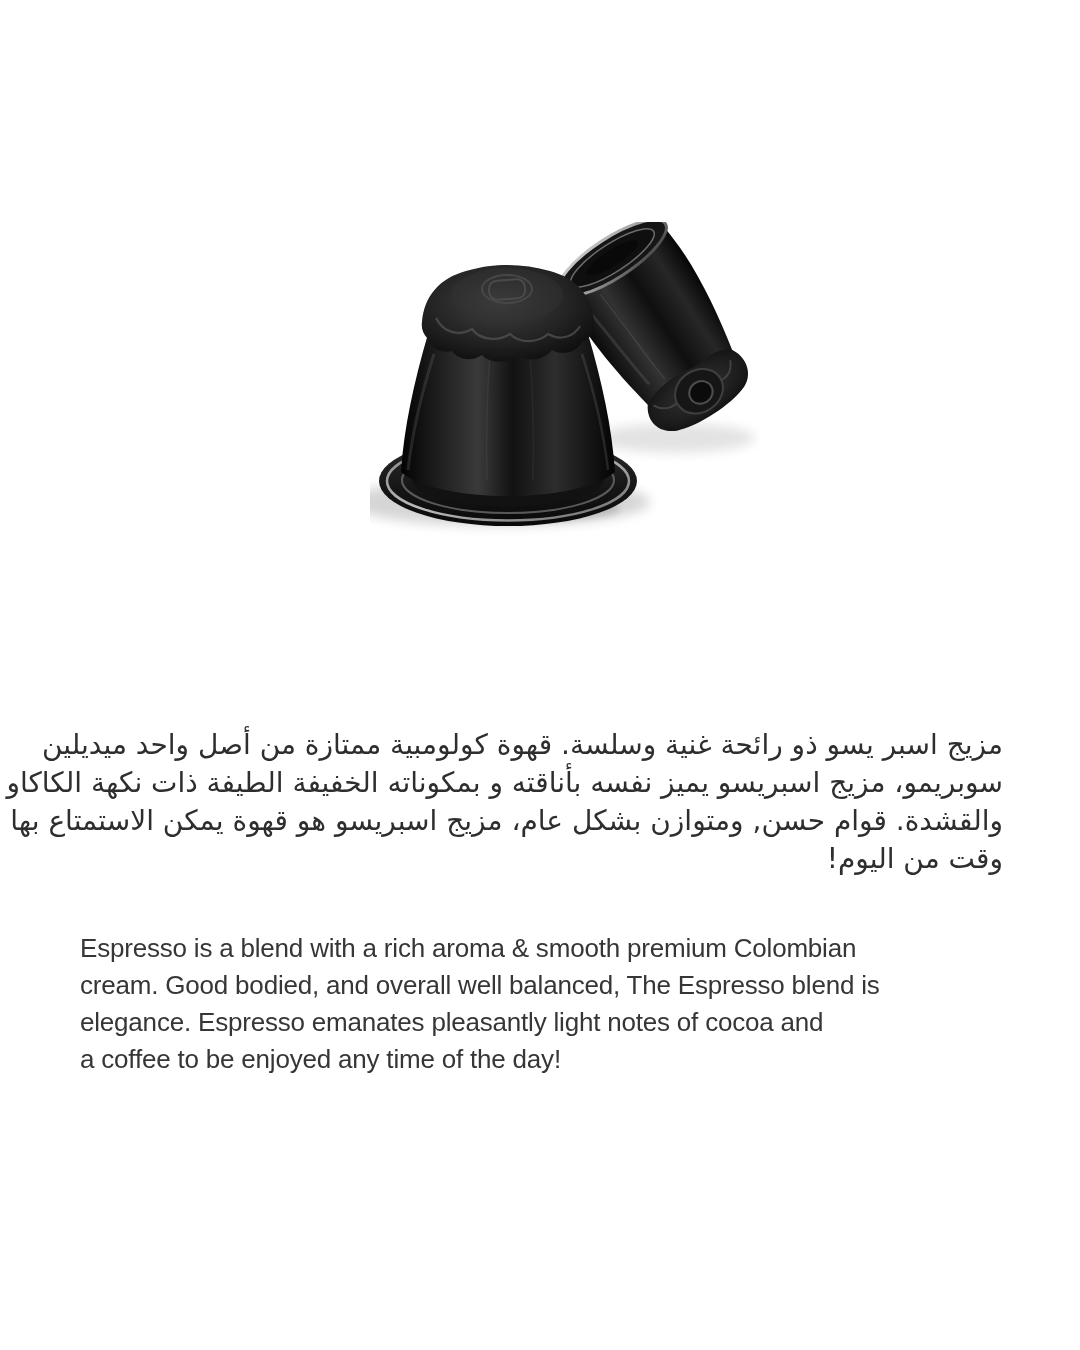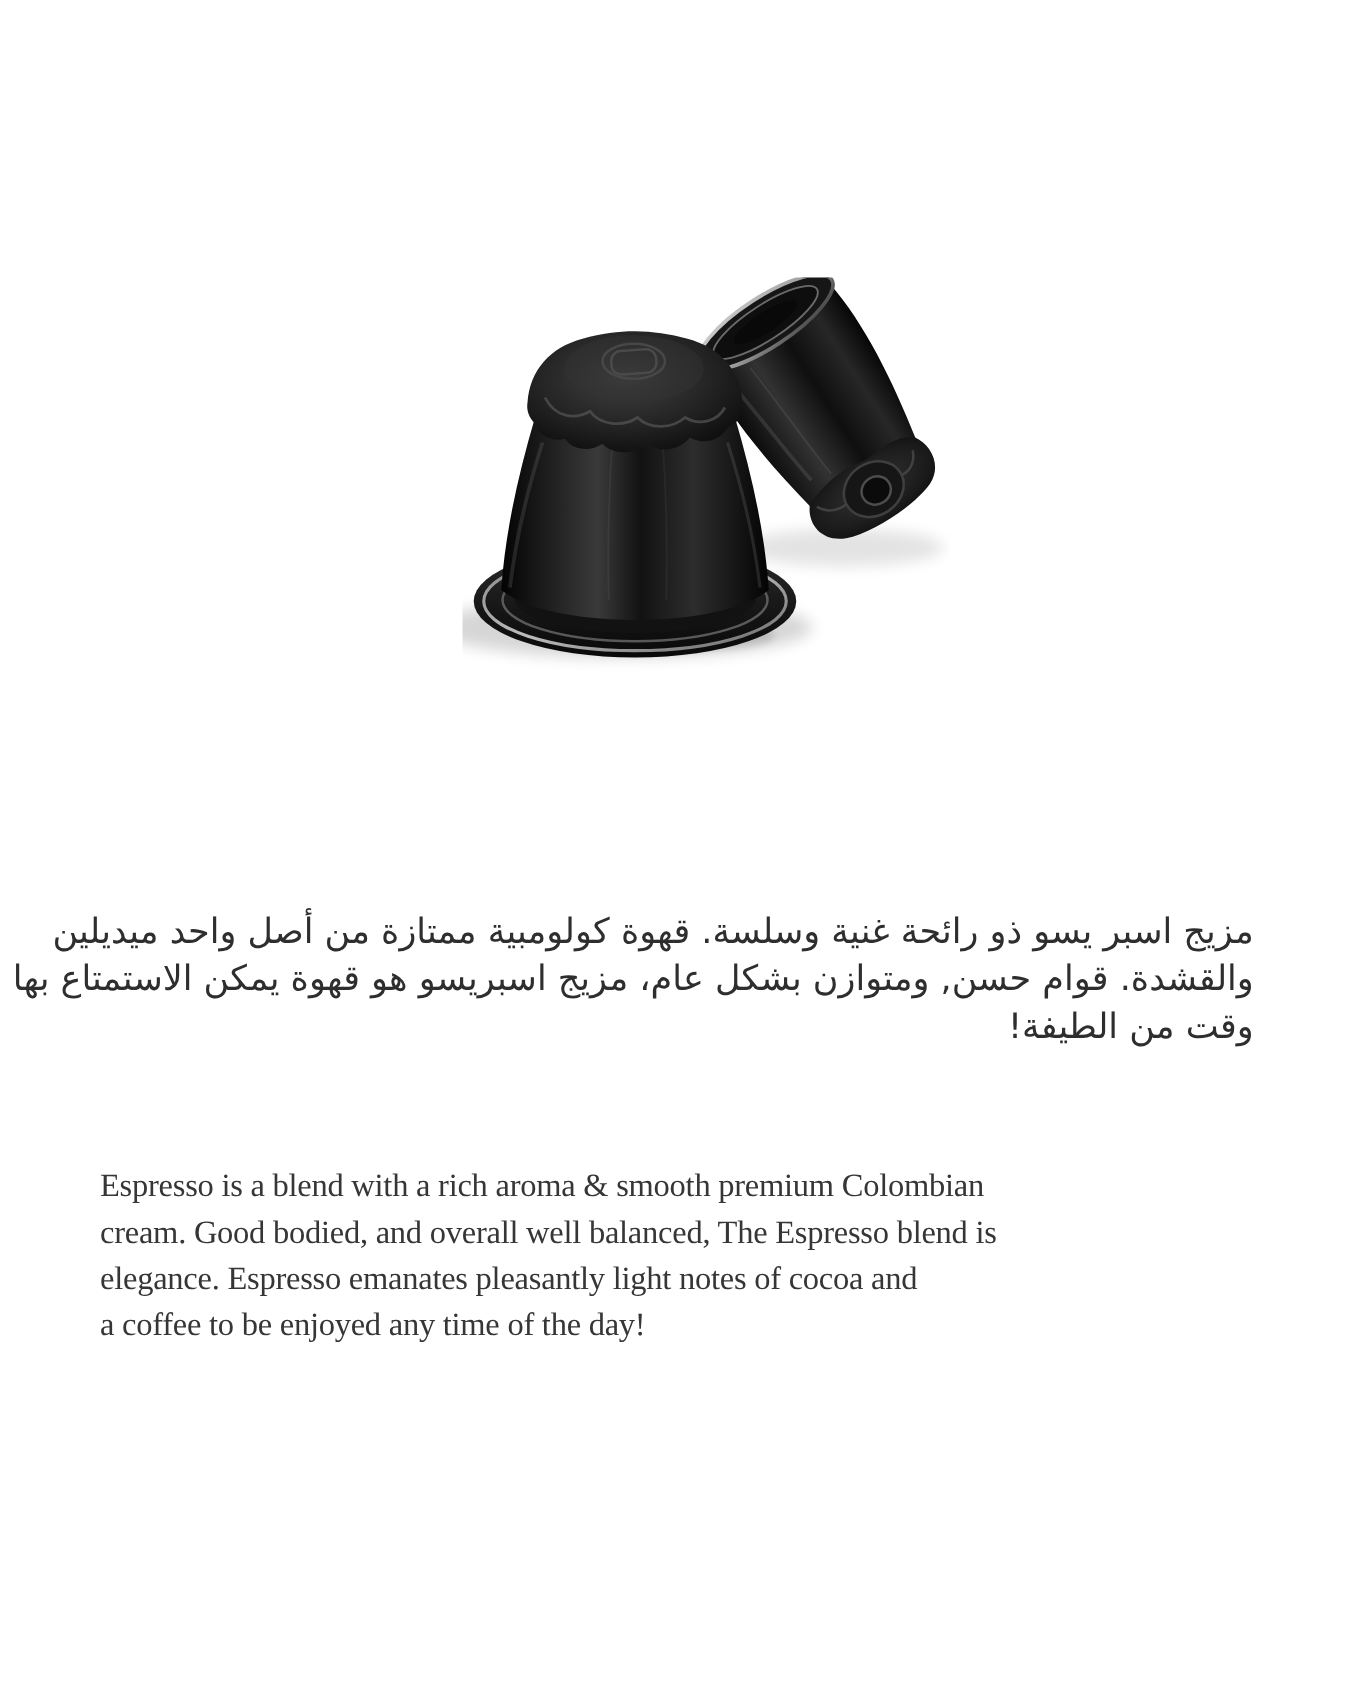--- a/index.html
+++ b/index.html
@@ -36,21 +36,21 @@
   .arabic-block .line {
     white-space: nowrap;
     padding-left: 26px;
   }
   .english-block {
     position: absolute;
     top: 930px;
     left: 80px;
     right: 60px;
     text-align: left;
-    font-family: Liberation Serif, serif;
+    font-family: Liberation Sans, sans-serif;
     font-size: 26px;
     line-height: 37px;
     letter-spacing: -0.2px;
     color: #363636;
   }
   .english-block .line {
     white-space: nowrap;
   }
 </style>
 </head>
@@ -146,22 +146,23 @@
       <ellipse cx="137" cy="73" rx="56" ry="27" fill="#343434" opacity="0.45"></ellipse>
       <path d="M 66,96 C 74,112 90,114 102,107 C 110,118 128,120 140,112 C 150,122 168,121 178,112 C 190,119 204,115 210,104" stroke="#555555" stroke-width="2.2" fill="none" opacity="0.7"></path>
 
       <ellipse cx="137" cy="67" rx="25" ry="14" fill="none" stroke="#474747" stroke-width="2"></ellipse>
       <rect x="119" y="58" width="36" height="19" rx="8" fill="none" stroke="#4a4a4a" stroke-width="2" transform="rotate(-4 137 67)"></rect>
     </g>
   </svg>
 
   <div class="arabic-block" dir="rtl">
     <div class="line">مزيج اسبر يسو ذو رائحة غنية وسلسة. قهوة كولومبية ممتازة من أصل واحد ميديلين</div>
+    <div class="line">سوبريمو، مزيج اسبريسو يميز نفسه بأناقته و بمكوناته الخفيفة الطيفة ذات نكهة الكاكاو</div>
     <div class="line">والقشدة. قوام حسن, ومتوازن بشكل عام، مزيج اسبريسو هو قهوة يمكن الاستمتاع بها في أي</div>
-    <div class="line">وقت من الطيفة!</div>
+    <div class="line">وقت من اليوم!</div>
   </div>
 
   <div class="english-block">
     <div class="line">Espresso is a blend with a rich aroma &amp; smooth premium Colombian</div>
     <div class="line">cream. Good bodied, and overall well balanced, The Espresso blend is</div>
     <div class="line">elegance. Espresso emanates pleasantly light notes of cocoa and</div>
     <div class="line">a coffee to be enjoyed any time of the day!</div>
   </div>
 
 </div>

